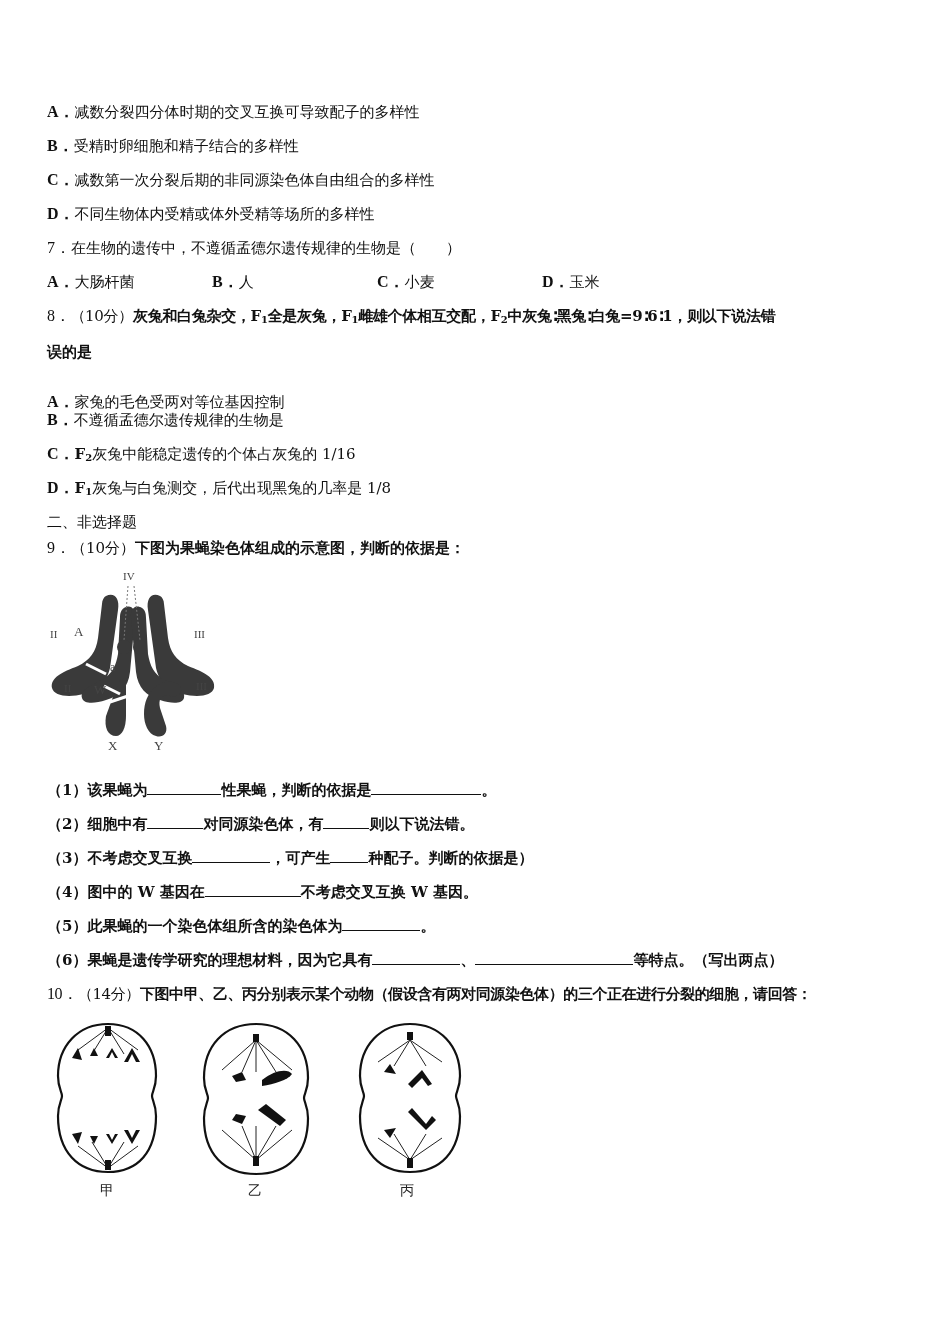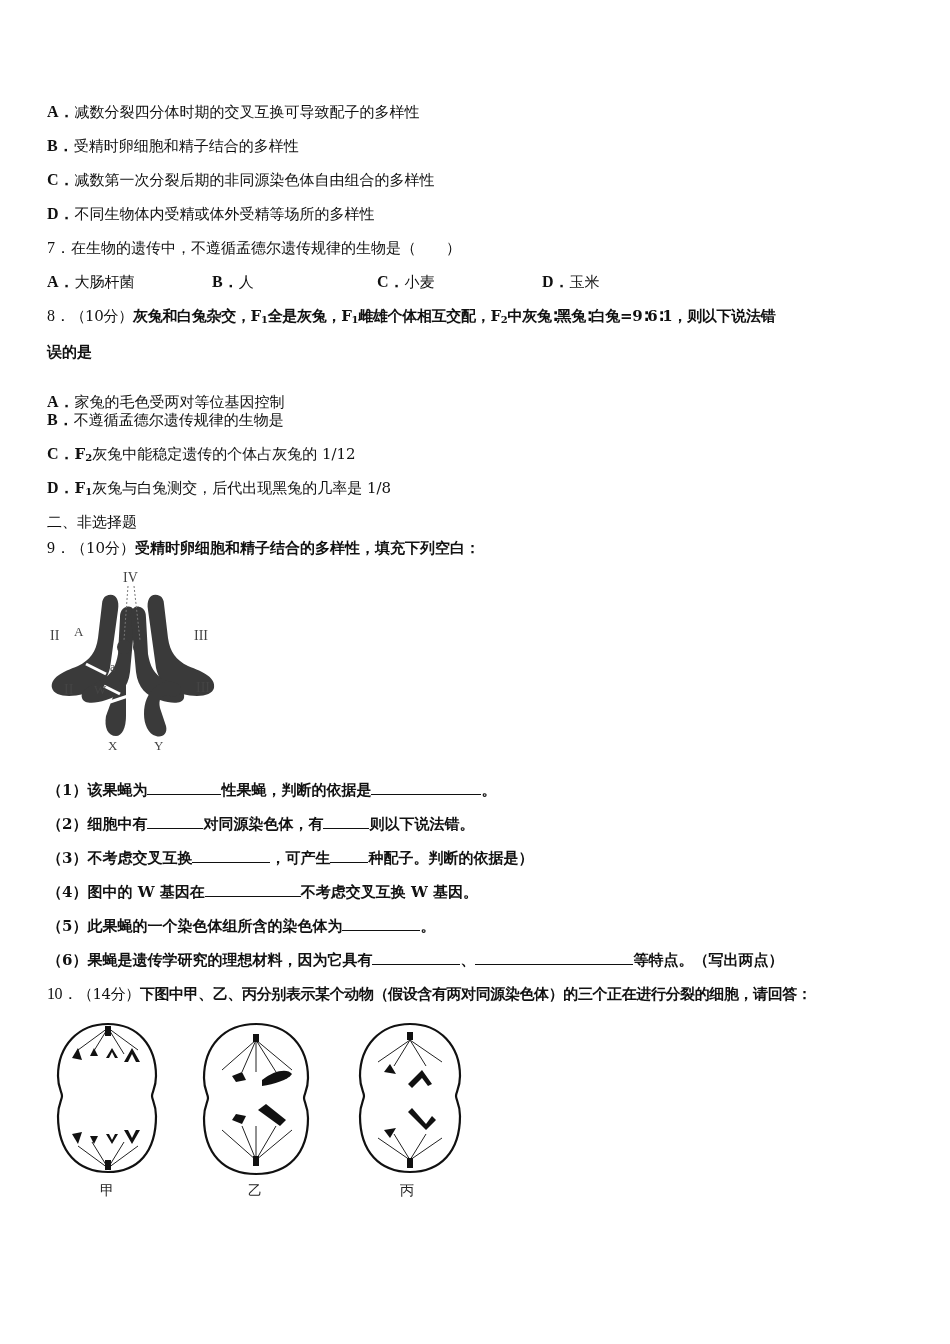--- a/index.html
+++ b/index.html
@@ -15,21 +15,21 @@
     }
     .b { font-weight: bold; text-align: right; }
     .opt-letter { font-weight: bold; font-family: "Liberation Serif", serif; font-size: 16px; }
     .qnum { font-family: "Liberation Serif", serif; font-size: 16px; }
     .blank { display: inline-block; border-bottom: 1px solid #111; height: 14px; vertical-align: baseline; }
     sub { font-size: 10px; vertical-align: -2px; }
     .opts-row { position: absolute; left: 47px; font-size: 15px; line-height: 20px; white-space: nowrap; }
     .opts-row span.opt { position: absolute; top: 0; white-space: nowrap; }
     .figure { position: absolute; }
     .cap { position: absolute; font-size: 14px; font-family: "DejaVu Serif", serif; color: #222; }
-    .lbl { position: absolute; font-family: "Liberation Serif", serif; font-size: 14px; color: #444; }
+    .lbl { position: absolute; font-family: "Liberation Serif", serif; font-size: 11px; color: #444; }
   </style>
 </head>
 <body>
 
 <div class="line" style="top:102px">
   <span class="opt-letter">A．</span><span>减数分裂四分体时期的交叉互换可导致配子的多样性</span>
 </div>
 <div class="line" style="top:136px">
   <span class="opt-letter">B．</span><span>受精时卵细胞和精子结合的多样性</span>
 </div>
@@ -55,30 +55,30 @@
 </div>
 <div class="line b" style="top:342px">误的是</div>
 
 <div class="line" style="top:392px">
   <span class="opt-letter">A．</span><span>家兔的毛色受两对等位基因控制</span>
 </div>
 <div class="line" style="top:410px">
   <span class="opt-letter">B．</span><span>不遵循孟德尔遗传规律的生物是</span>
 </div>
 <div class="line" style="top:444px">
-  <span class="opt-letter">C．</span><span class="b">F</span><sub class="b">2</sub><span>灰兔中能稳定遗传的个体占灰兔的 1/12</span>
+  <span class="opt-letter">C．</span><span class="b">F</span><sub class="b">2</sub><span>灰兔中能稳定遗传的个体占灰兔的 1/16</span>
 </div>
 <div class="line" style="top:478px">
   <span class="opt-letter">D．</span><span class="b">F</span><sub class="b">1</sub><span>灰兔与白兔测交，后代出现黑兔的几率是 1/8</span>
 </div>
 
 <div class="line" style="top:512px">二、非选择题</div>
 
 <div class="line" style="top:538px">
-  <span class="qnum">9．</span><span>（10分）</span><span class="b">受精时卵细胞和精子结合的多样性，填充下列空白：</span>
+  <span class="qnum">9．</span><span>（10分）</span><span class="b">下图为果蝇染色体组成的示意图，判断的依据是：</span>
 </div>
 
 <div class="figure" style="left:44px; top:568px; width:180px; height:190px;">
   <svg width="180" height="190" viewBox="0 0 180 190">
     <g fill="#3a3a3a">
 
       <path d="M62 28 C70 24 76 30 74 42 L66 100 C62 116 54 122 40 126 C24 130 10 128 8 120 C6 110 18 104 34 98 C46 92 52 84 54 70 L58 36 C58 32 60 29 62 28 Z"></path>
 
       <path d="M80 40 C86 36 92 40 91 50 L86 104 C84 120 76 128 62 132 C50 136 40 136 38 130 C36 122 46 118 58 112 C68 106 72 98 74 86 L76 50 C76 45 77 42 80 40 Z"></path>
 

